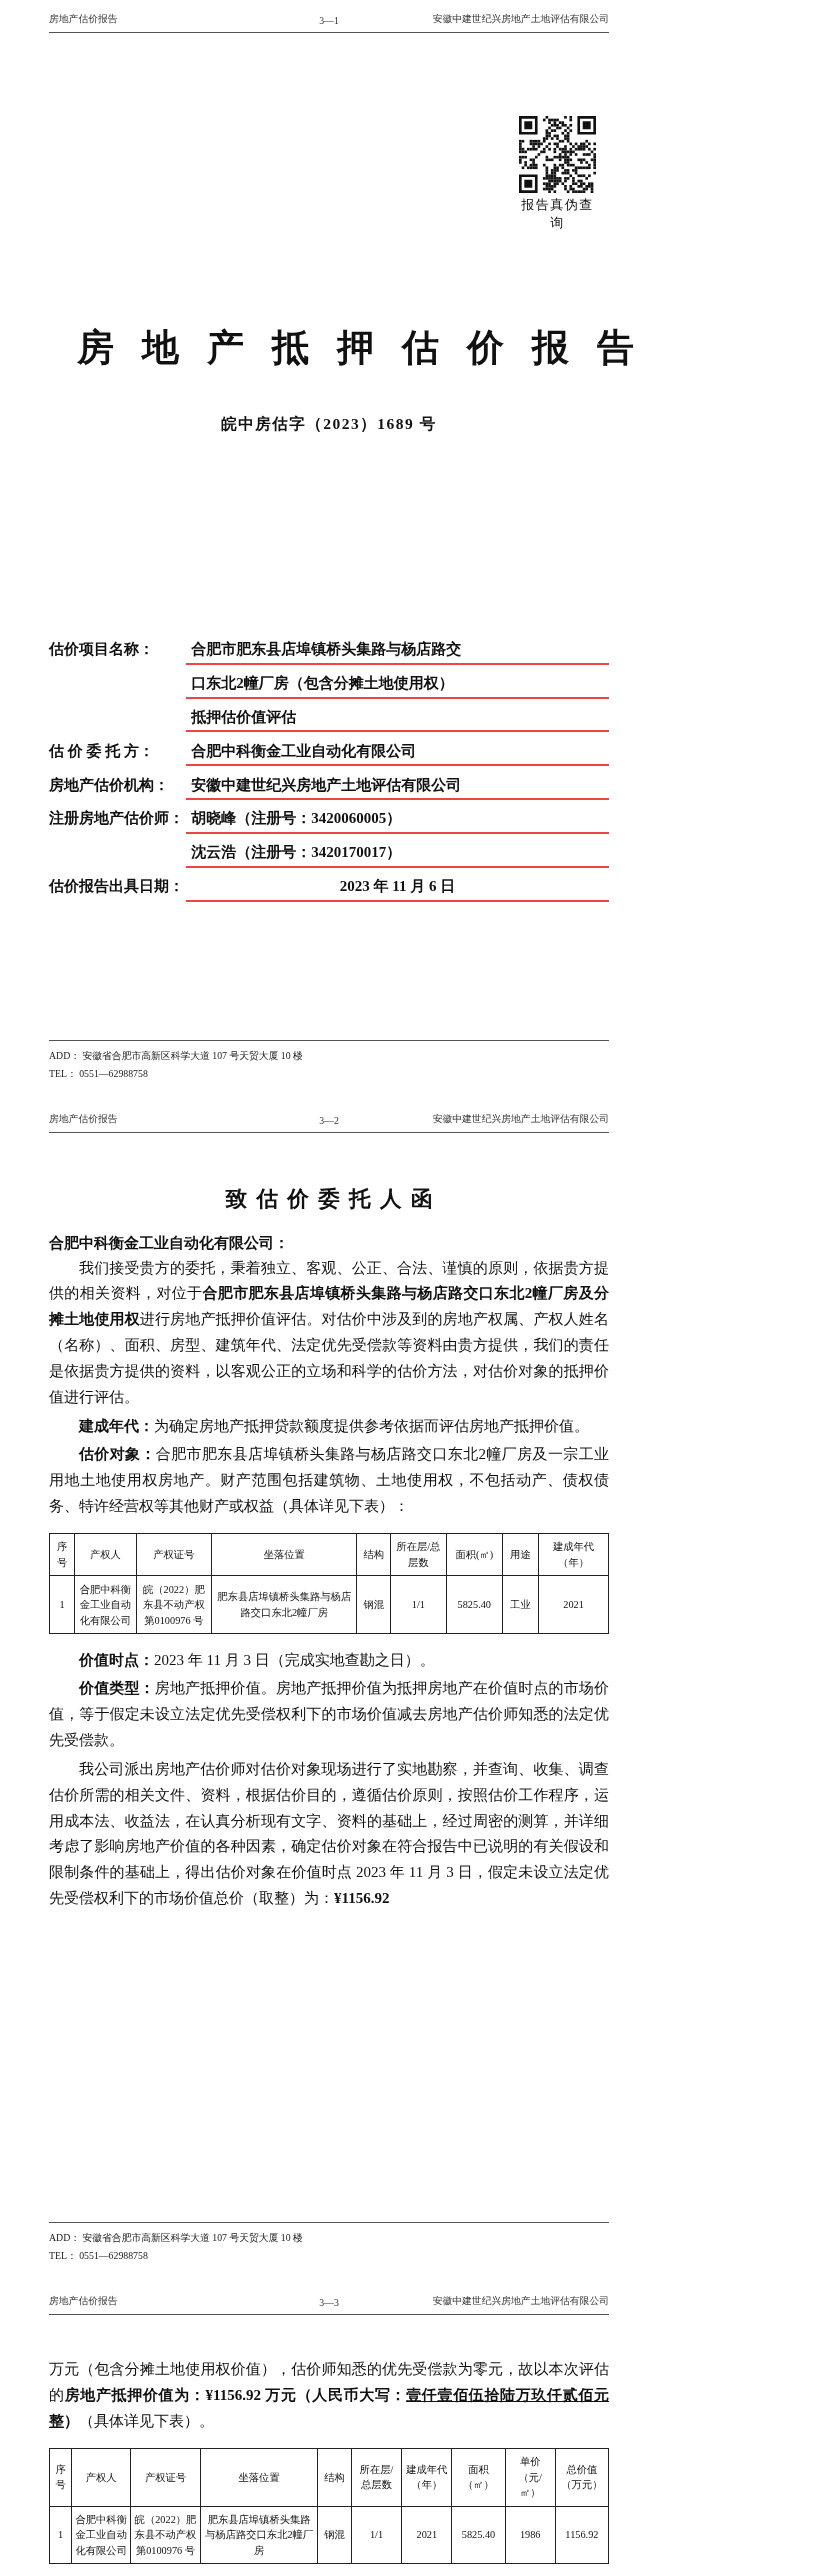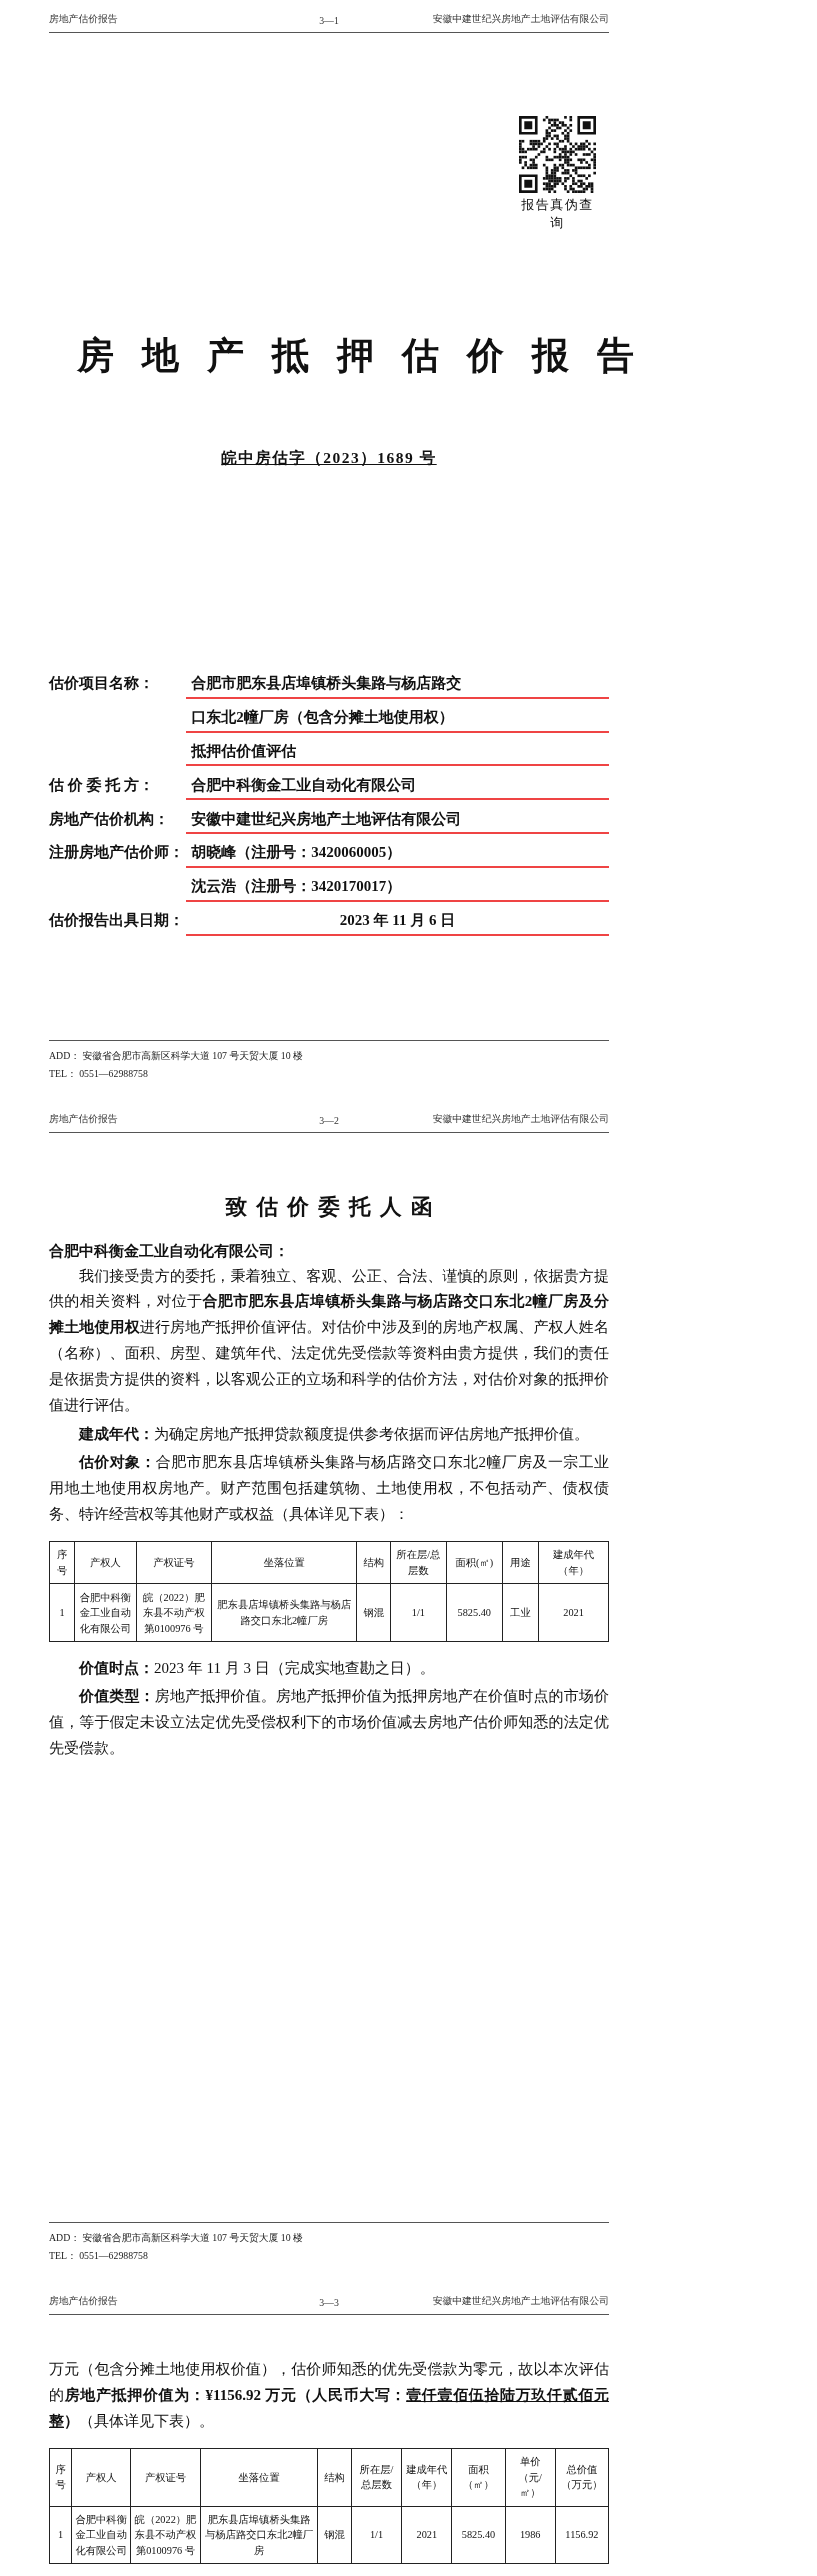--- a/index.html
+++ b/index.html
@@ -6,28 +6,28 @@
   body{width:818px;background:#ffffff;font-family:"Liberation Serif","DejaVu Serif",serif;color:#111;}
   .page{position:relative;width:658px;background:#fff;overflow:hidden;}
   .page-1{height:1100px;}
   .page-2{height:1182px;}
   .page-3{height:1018px;}
 
   .running-header{position:absolute;top:13.4px;left:49px;right:49px;display:flex;justify-content:space-between;align-items:flex-end;font-size:9.8px;color:#333;padding-bottom:5.2px;border-bottom:1px solid #555;}
   .rh-mid{position:absolute;left:50%;transform:translateX(-50%);}
   .running-footer{position:absolute;left:49px;right:49px;bottom:17.5px;border-top:1px solid #555;padding-top:6.2px;font-size:9.8px;line-height:1.8;color:#222;}
 
-  .content{padding:16px 49px;}
+  .content{padding:8px 49px;}
 
   .qr-block{position:absolute;top:116px;right:62px;width:77px;text-align:center;}
   .qr-svg{width:77px;height:77px;display:block;}
   .qr-caption{margin-top:3.1px;font-size:13px;letter-spacing:1.5px;color:#111;}
 
   .doc-title{margin:0;padding-top:315px;text-align:center;font-size:37px;font-weight:bold;letter-spacing:28px;padding-left:28px;white-space:nowrap;}
-  .doc-no{margin-top:67px;text-align:center;font-size:15.5px;font-weight:bold;letter-spacing:1.5px;text-decoration:underline;}
+  .doc-no{margin-top:41px;text-align:center;font-size:15.5px;font-weight:bold;letter-spacing:1.5px;}
 
   .cover-fields{margin-top:204px;font-weight:bold;font-size:15px;}
   .frow{display:flex;align-items:baseline;margin-bottom:8.2px;}
   .flabel{flex:none;width:137px;white-space:pre;}
   .fvalue{flex:1;border-bottom:2px solid #ef4444;padding:1px 5.2px 3.1px;min-height:19.6px;}
   .fvalue.center{text-align:center;}
 
   .page-title{padding-top:76px;margin:0;text-align:center;font-size:21.6px;font-weight:bold;letter-spacing:9.3px;padding-left:9.3px;}
   .salutation{margin-top:20.6px;font-size:15px;font-weight:bold;}
   .para{margin:3.1px 0;font-size:15px;line-height:1.72;text-indent:2em;text-align:justify;}
@@ -437,20 +437,21 @@
           <td>2021</td>
         </tr>
       </tbody>
     </table>
 
     <p class="para"><span class="b">价值时点：</span><span>2023 年 11 月 3 日（完成实地查勘之日）。</span></p>
 
     <p class="para"><span class="b">价值类型：</span><span>房地产抵押价值。房地产抵押价值为抵押房地产在价值时点的市场价值，等于假定未设立法定优先受偿权利下的市场价值减去房地产估价师知悉的法定优先受偿款。</span></p>
 
 
+    <p class="para"><span>我公司派出房地产估价师对估价对象现场进行了实地勘察，并查询、收集、调查估价所需的相关文件、资料，根据估价目的，遵循估价原则，按照估价工作程序，运用成本法、收益法，在认真分析现有文字、资料的基础上，经过周密的测算，并详细考虑了影响房地产价值的各种因素，确定估价对象在符合报告中已说明的有关假设和限制条件的基础上，得出估价对象在价值时点 2023 年 11 月 3 日，假定未设立法定优先受偿权利下的市场价值总价（取整）为：</span><span class="b">¥1156.92</span></p>
   </div>
 
   <div class="running-footer">
     <div>ADD： 安徽省合肥市高新区科学大道 107 号天贸大厦 10 楼</div>
     <div>TEL： 0551—62988758</div>
   </div>
 </div>
 
 <div class="page page-3">
   <div class="running-header">

